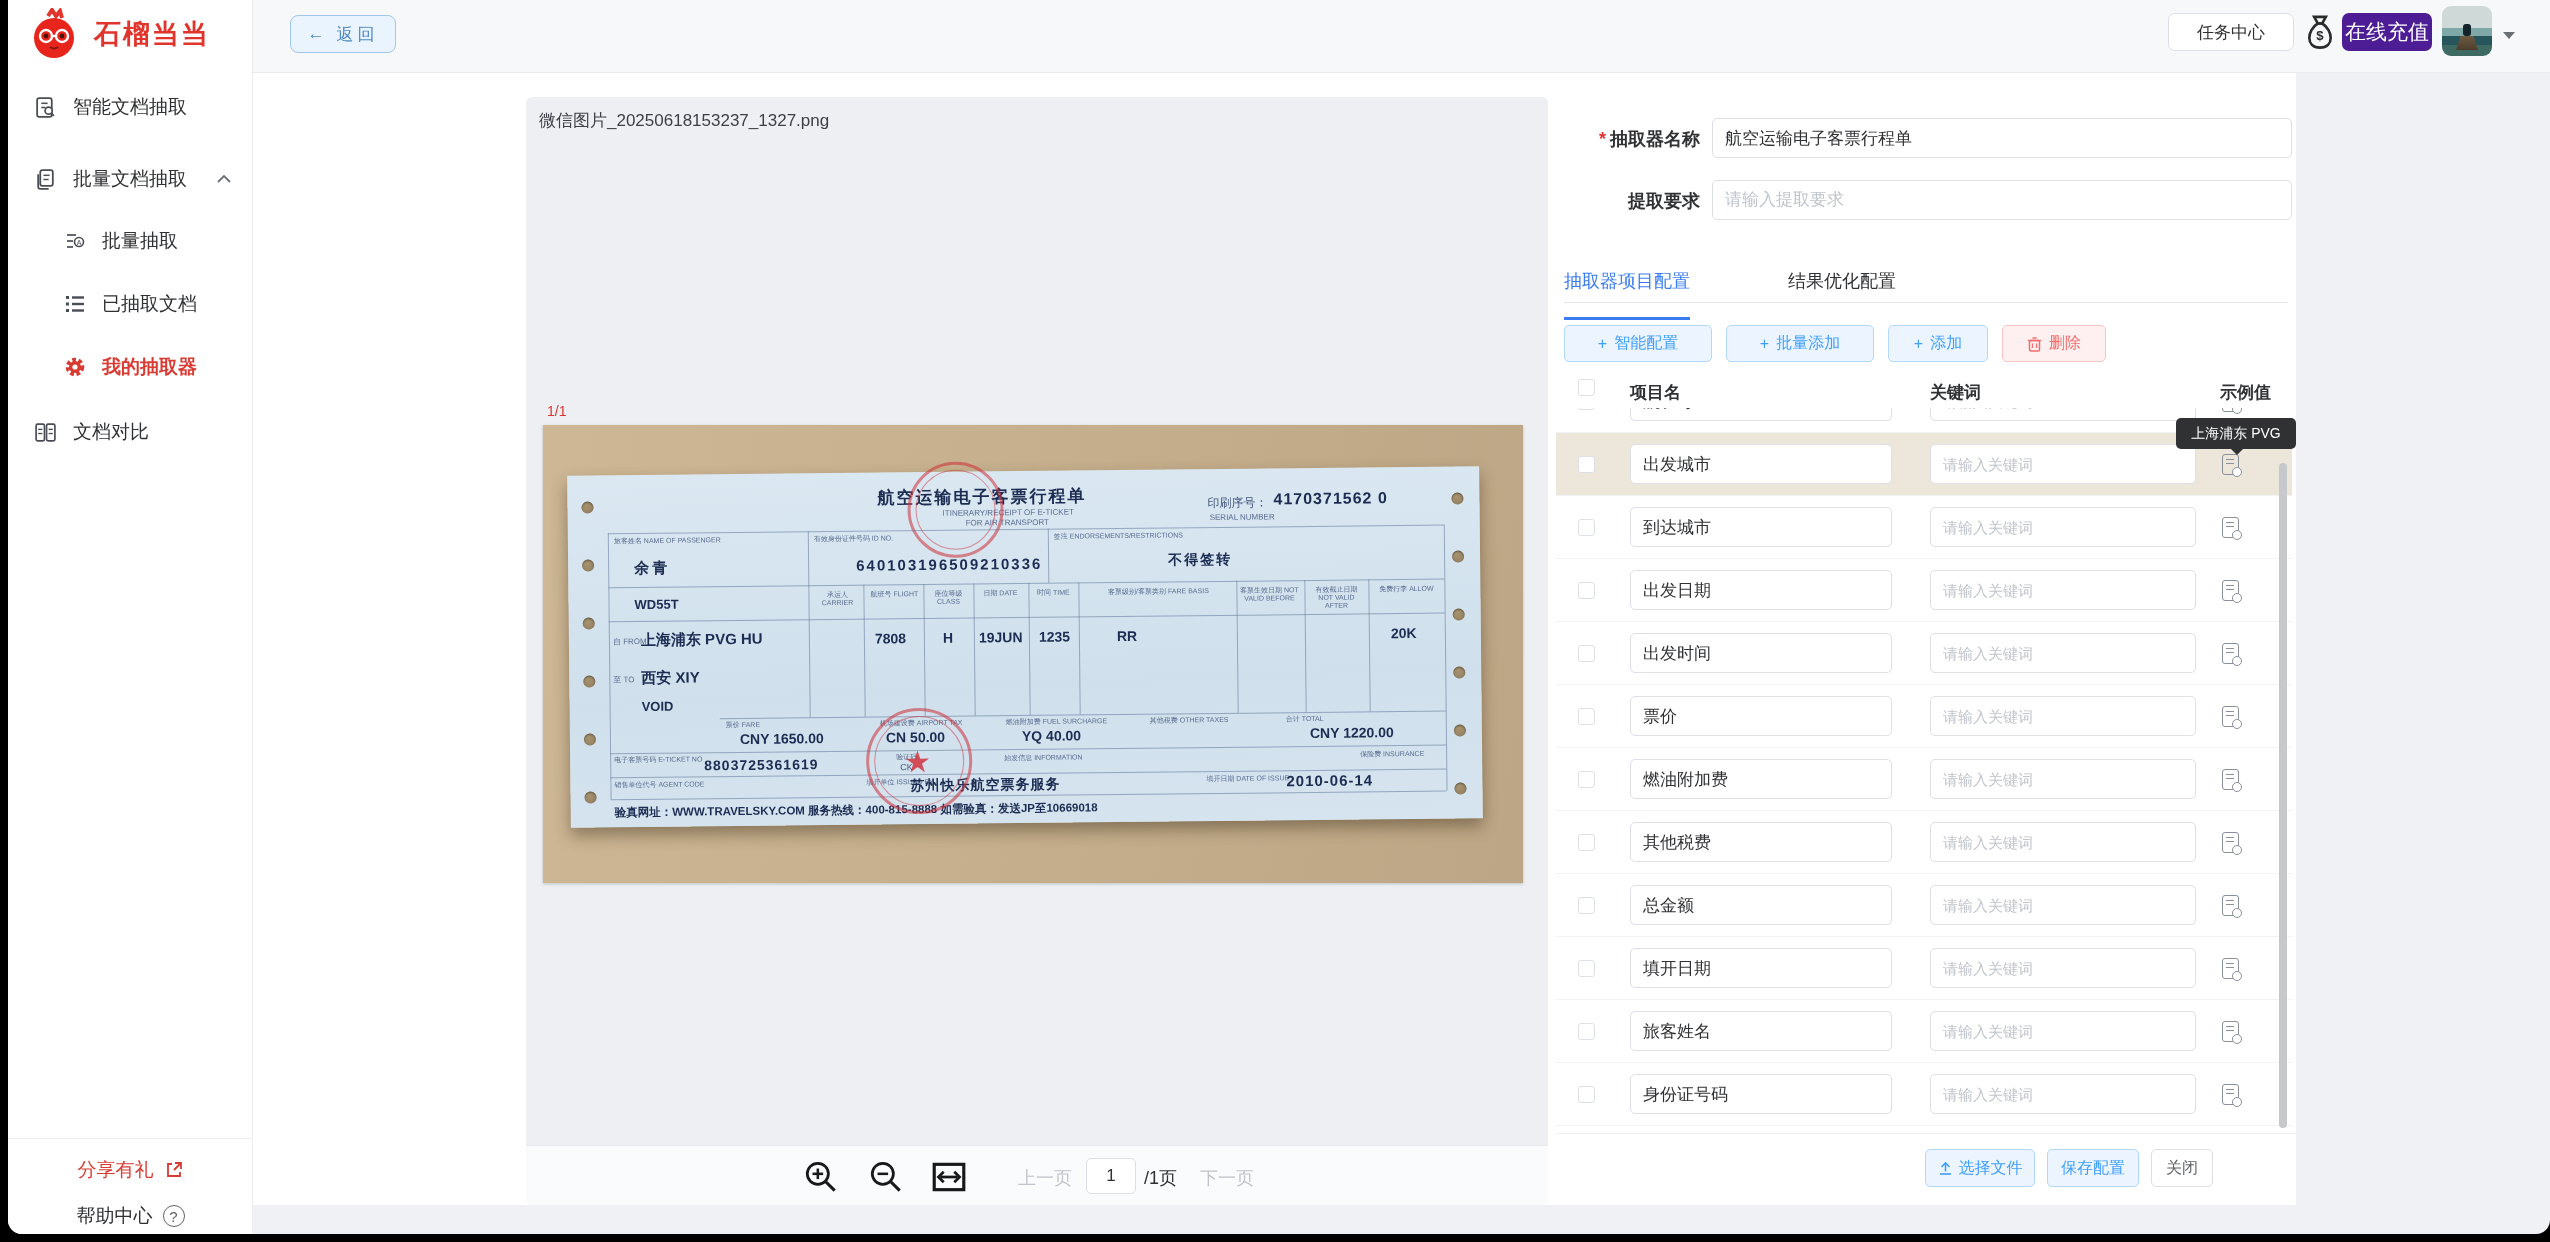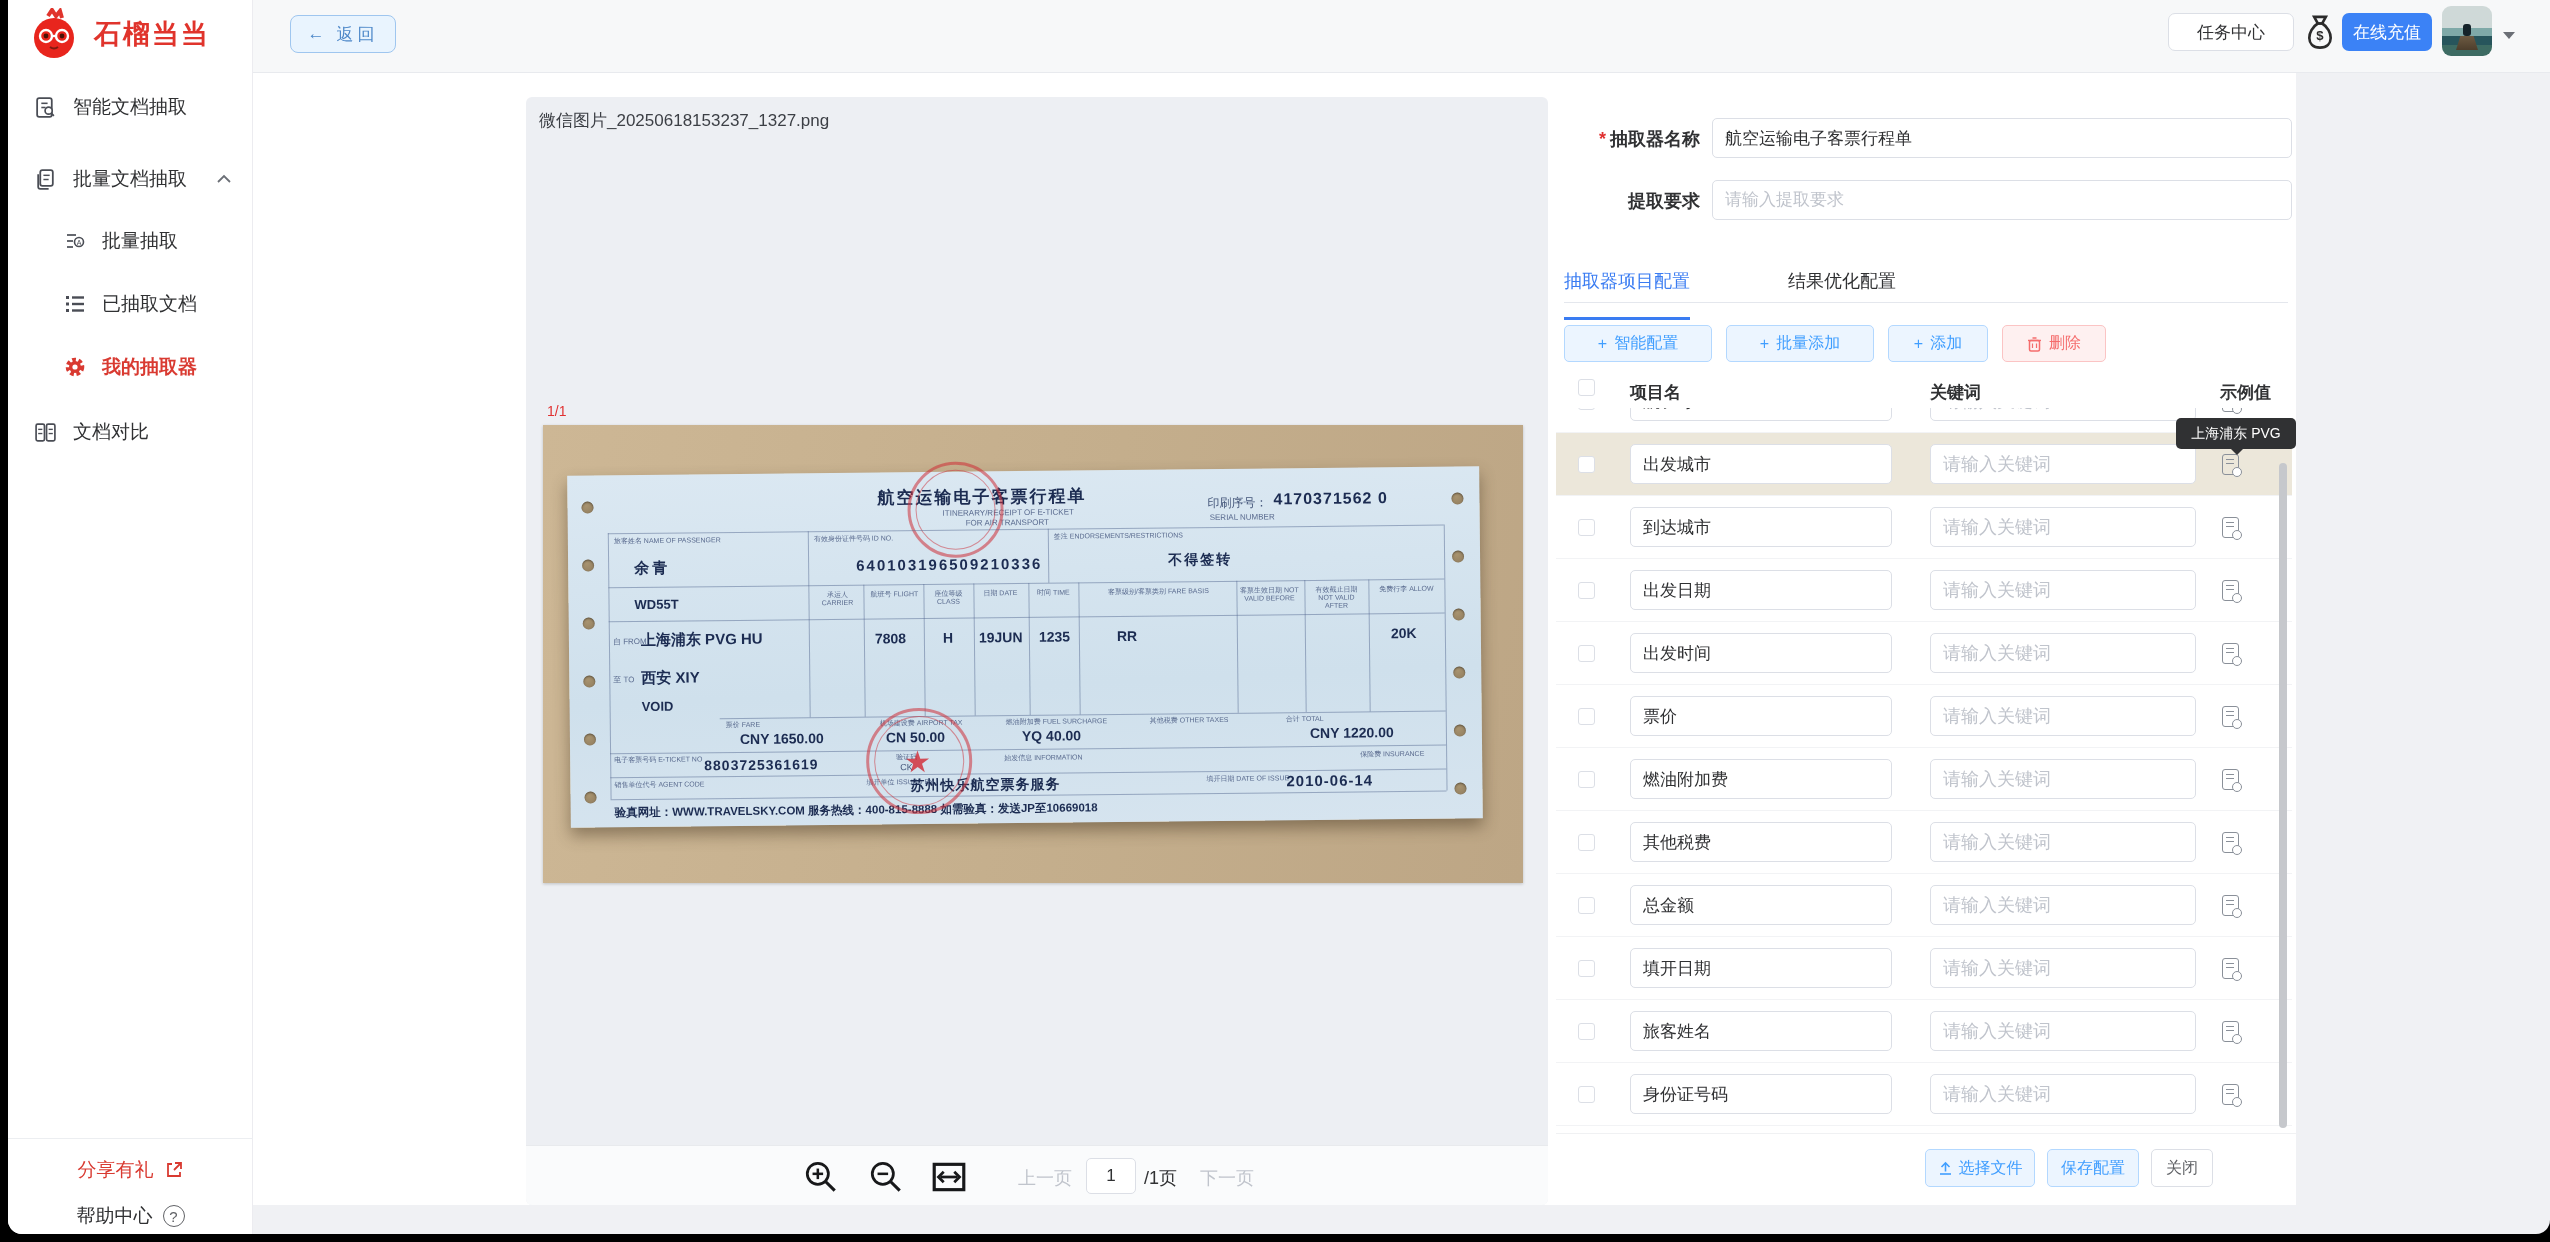--- a/index.html
+++ b/index.html
@@ -3,21 +3,21 @@
 <meta charset="utf-8">
 <style>
   *{box-sizing:border-box;margin:0;padding:0}
   body{background:#000;font-family:"Liberation Sans",sans-serif;width:2550px;height:1242px;position:relative;overflow:hidden}
   .screen{position:absolute;left:8px;top:0;width:2542px;height:1234px;background:#f0f1f4;border-radius:0 0 14px 14px;overflow:hidden}
   
   .topbar{position:absolute;left:0;top:0;right:0;height:73px;background:#f7f8f9;border-bottom:1px solid #e8eaee}
   .btn-back{position:absolute;left:282px;top:15px;width:106px;height:38px;background:#e9f4fe;border:1px solid #9fc6ef;border-radius:8px;color:#4e88c9;font-size:17px;display:flex;align-items:center;justify-content:center;gap:8px;letter-spacing:4px;cursor:pointer}
   .btn-task{position:absolute;left:2160px;top:13px;width:126px;height:38px;background:#fff;border:1px solid #dcdfe6;border-radius:7px;color:#303133;font-size:17px;display:flex;align-items:center;justify-content:center;cursor:pointer}
   .moneybag{position:absolute;left:2294px;top:14px;width:36px;height:38px}
-  .btn-green{position:absolute;left:2334px;top:13px;width:90px;height:38px;background:#3b82f6;border-radius:7px;color:#fff;font-size:17px;display:flex;align-items:center;justify-content:center;cursor:pointer}
+  .btn-green{position:absolute;left:2334px;top:13px;width:90px;height:38px;background:#4c1d95;border-radius:7px;color:#fff;font-size:21px;display:flex;align-items:center;justify-content:center;cursor:pointer}
   .avatar{position:absolute;left:2434px;top:6px;width:50px;height:50px;border-radius:9px;overflow:hidden;cursor:pointer;background:linear-gradient(#cfd9d8 0 45%,#7fa9a8 45% 60%,#27555c 60% 78%,#3d6b63 78% 100%)}
   .avatar::before{content:"";position:absolute;left:21px;top:18px;width:8px;height:12px;background:#15232a;border-radius:3px}
   .avatar::after{content:"";position:absolute;left:14px;top:30px;width:22px;height:14px;background:linear-gradient(#6d5a42,#4d3e2c);clip-path:polygon(20% 0,80% 0,100% 100%,0 100%)}
   .caret{position:absolute;left:2495px;top:32px;width:0;height:0;border-left:6px solid transparent;border-right:6px solid transparent;border-top:7px solid #6b6f76;cursor:pointer}
   
   .sidebar{position:absolute;left:0;top:0;width:245px;height:1234px;background:#fff;border-right:1px solid #ececf0;z-index:6}
   .brand{position:absolute;left:20px;top:8px;display:flex;align-items:center;gap:14px}
   .brand-name{color:#e0342c;font-size:27px;font-weight:bold;letter-spacing:2px}
   .nav-item{position:absolute;left:0;width:245px;height:42px;display:flex;align-items:center;gap:16px;padding-left:26px;font-size:19px;color:#303133;cursor:pointer}
   .nav-sub{padding-left:56px}
@@ -62,21 +62,21 @@
   .tabline{position:absolute;left:8px;top:229px;width:724px;height:1px;background:#e4e7ed}
   .pbtn{position:absolute;top:252px;height:37px;border-radius:5px;font-size:16px;display:flex;align-items:center;justify-content:center;gap:7px;cursor:pointer;border:1px solid #b3d8ff;background:#ecf5ff;color:#409eff}
   .pbtn.danger{border-color:#fbc4c4;background:#fef0f0;color:#f56c6c}
   .thead{position:absolute;top:308px;font-size:17px;font-weight:bold;color:#303133}
   .cb{width:17px;height:17px;border:1px solid #dcdfe6;border-radius:3px;background:#fff;flex:0 0 auto;cursor:pointer}
   .viewport{position:absolute;left:0;top:335px;width:736px;height:722px;overflow:hidden}
   .trow{position:relative;width:736px;height:63px;border-bottom:1px solid #f2f3f5;display:flex;align-items:center}
   .trow.hl{background:#ece7da}
   .trow .cb{position:absolute;left:22px}
   .ninput{position:absolute;left:74px;width:262px;height:40px;border:1px solid #dcdfe6;border-radius:5px;font-size:17px;color:#303133;padding:0 12px;background:#fff}
-  .kinput{position:absolute;left:374px;width:266px;height:40px;border:1px solid #dcdfe6;border-radius:5px;font-size:18px;color:#303133;padding:0 12px;background:#fff}
+  .kinput{position:absolute;left:374px;width:266px;height:40px;border:1px solid #dcdfe6;border-radius:5px;font-size:15px;color:#303133;padding:0 12px;background:#fff}
   .ic-doc{position:absolute;left:666px;width:17px;height:21px;border:1.6px solid #8a9099;border-radius:3px;cursor:pointer}
   .ic-doc::before{content:"";position:absolute;left:3px;top:4px;width:8px;height:1.6px;background:#8a9099;box-shadow:0 4px 0 #8a9099}
   .ic-doc::after{content:"";position:absolute;right:-4px;bottom:-3px;width:8px;height:8px;border:1.6px solid #8a9099;border-radius:50%;background:#fff}
   .scrollthumb{position:absolute;left:723px;top:390px;width:8px;height:665px;background:#c6c8cc;border-radius:4px;cursor:pointer}
   .tooltip{position:absolute;left:620px;top:345px;width:120px;height:31px;background:#303133;color:#fff;border-radius:5px;font-size:14px;display:flex;align-items:center;justify-content:center;z-index:8}
   .tooltip::after{content:"";position:absolute;left:54px;bottom:-6px;border-left:7px solid transparent;border-right:7px solid transparent;border-top:7px solid #303133}
   .rfooter{position:absolute;left:0;top:1060px;width:740px;height:72px;border-top:1px solid #f0f1f3;background:#fff}
   .fbtn{position:absolute;top:15px;height:38px;border-radius:5px;font-size:16px;display:flex;align-items:center;justify-content:center;gap:6px;cursor:pointer;border:1px solid #b3d8ff;background:#ecf5ff;color:#409eff}
   .fbtn.plain{border-color:#dcdfe6;background:#fff;color:#606266}
   .watermark{position:absolute;left:1880px;top:1078px;font-size:76px;font-weight:bold;color:rgba(125,125,125,.85);letter-spacing:6px;text-shadow:2px 2px 0 rgba(255,255,255,.55),-2px -2px 0 rgba(255,255,255,.55);z-index:40;pointer-events:none;white-space:nowrap}

